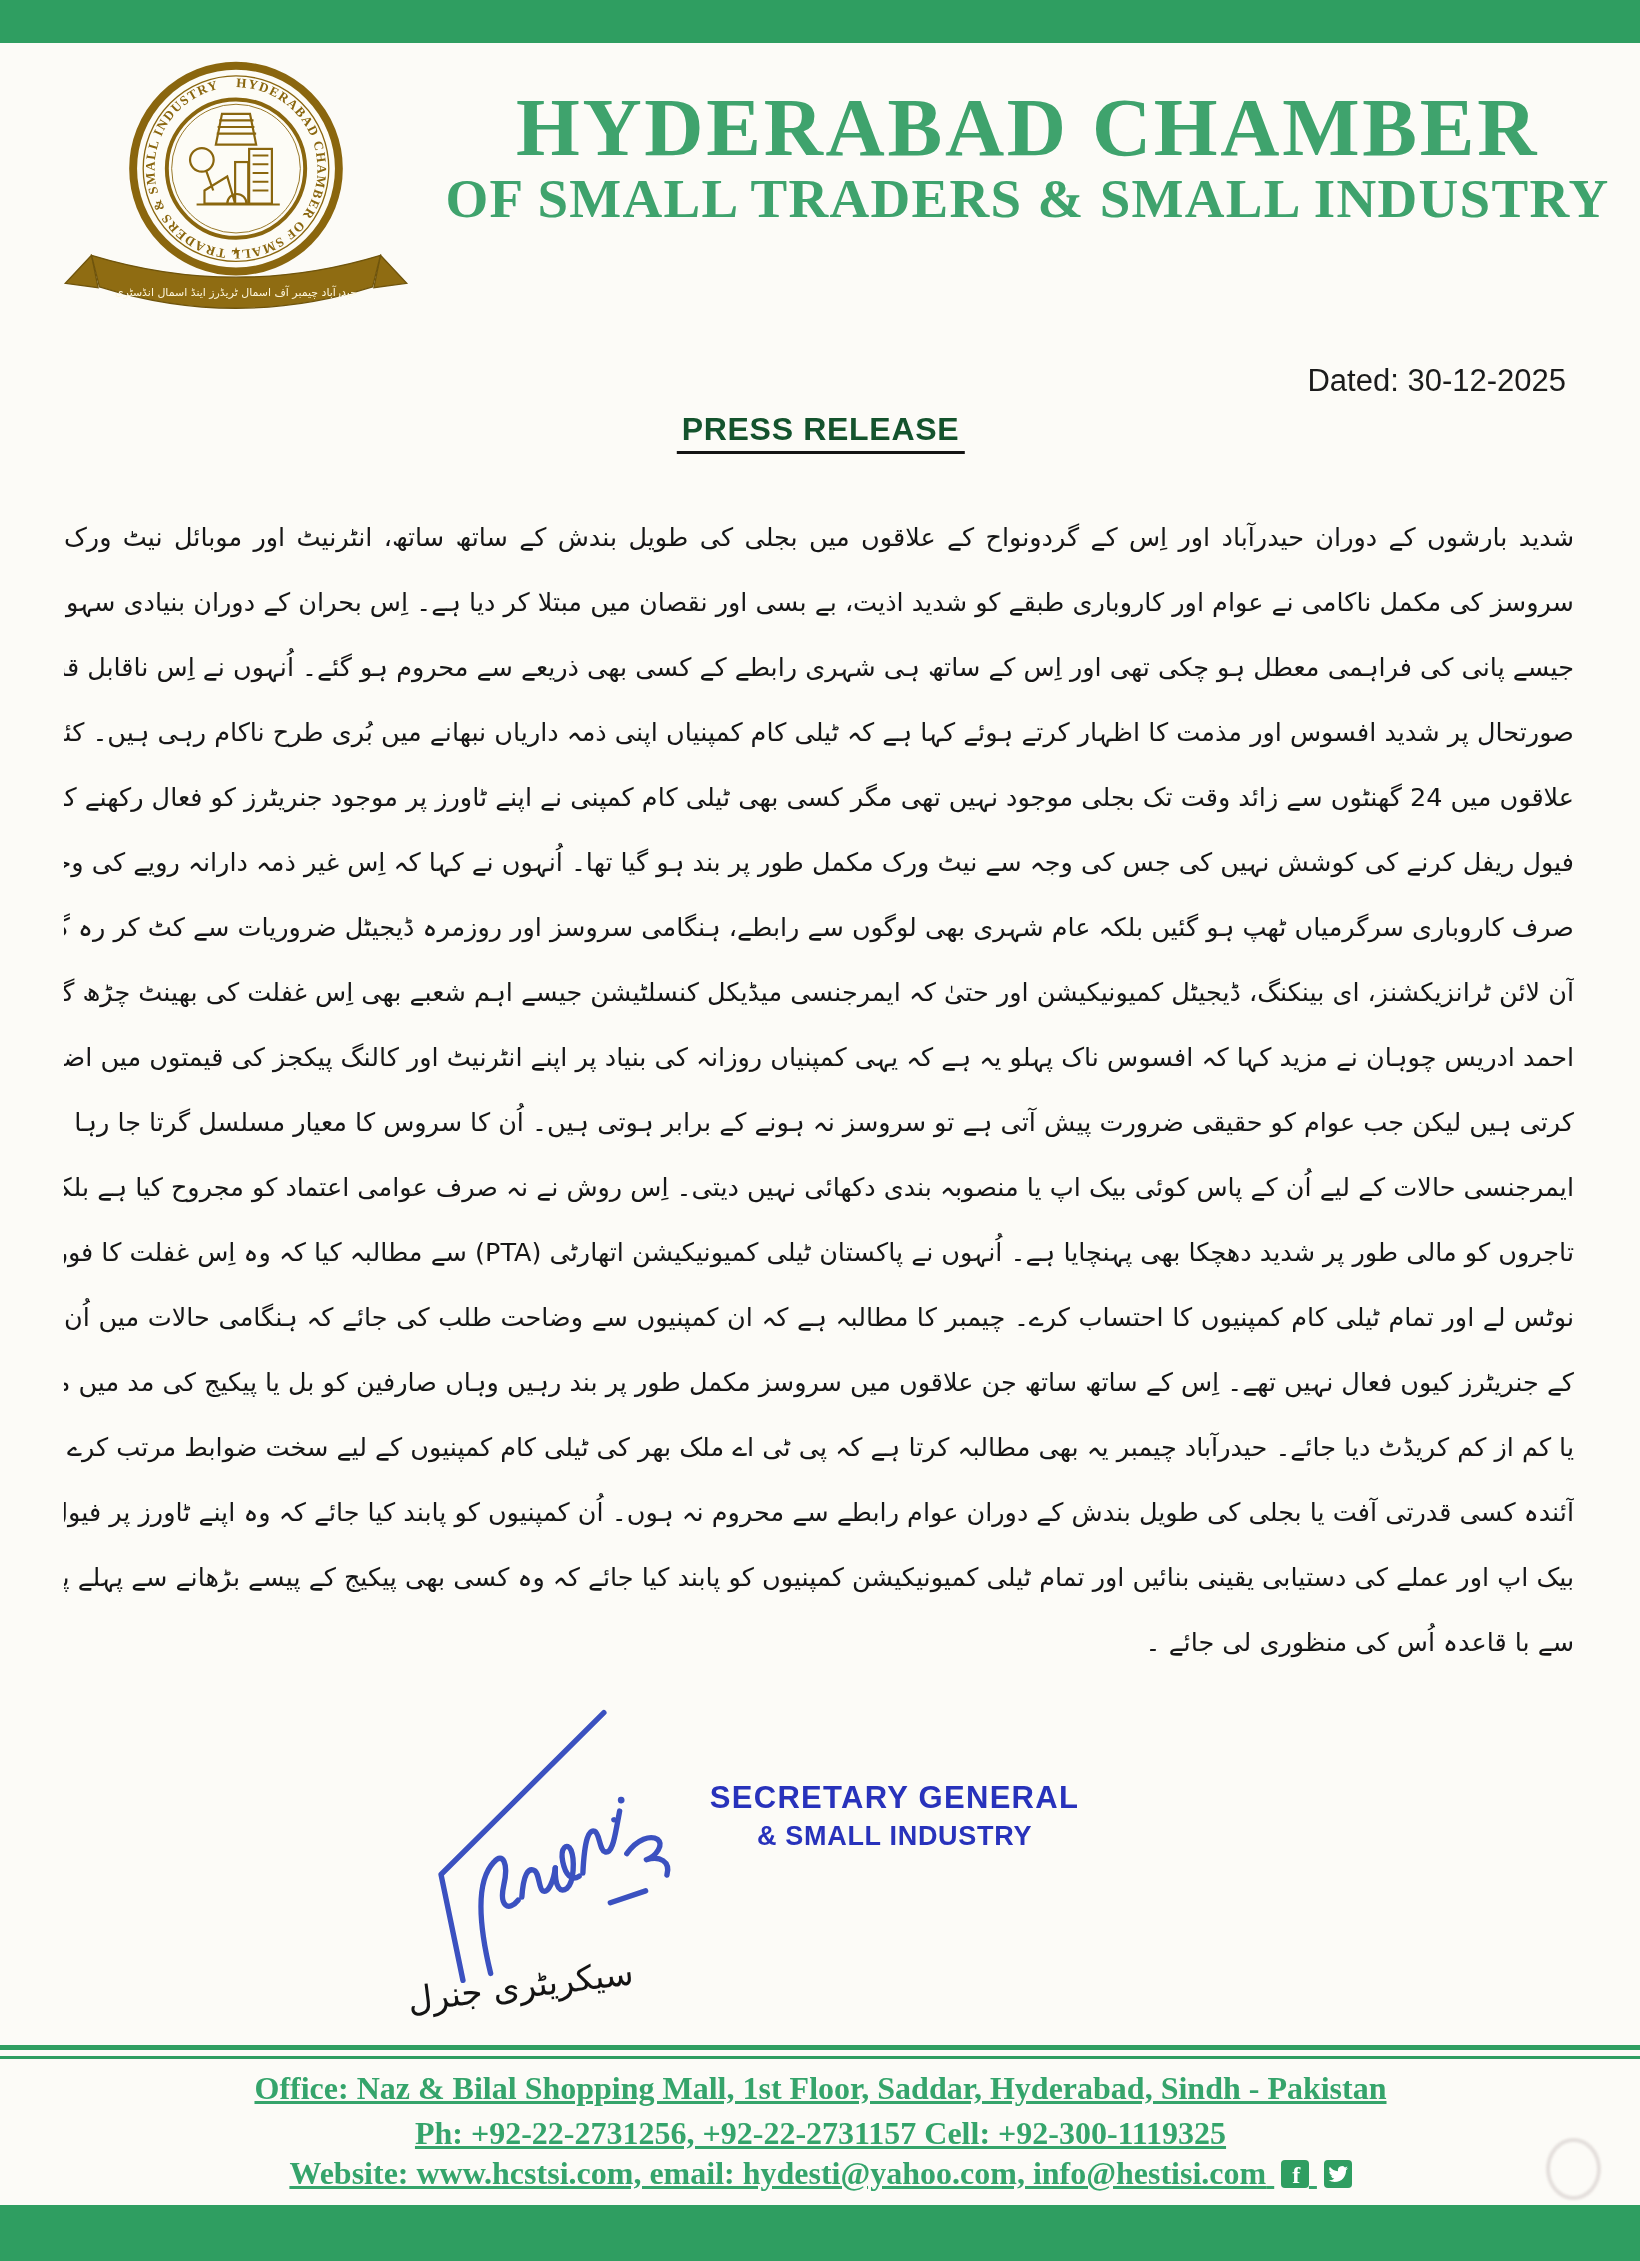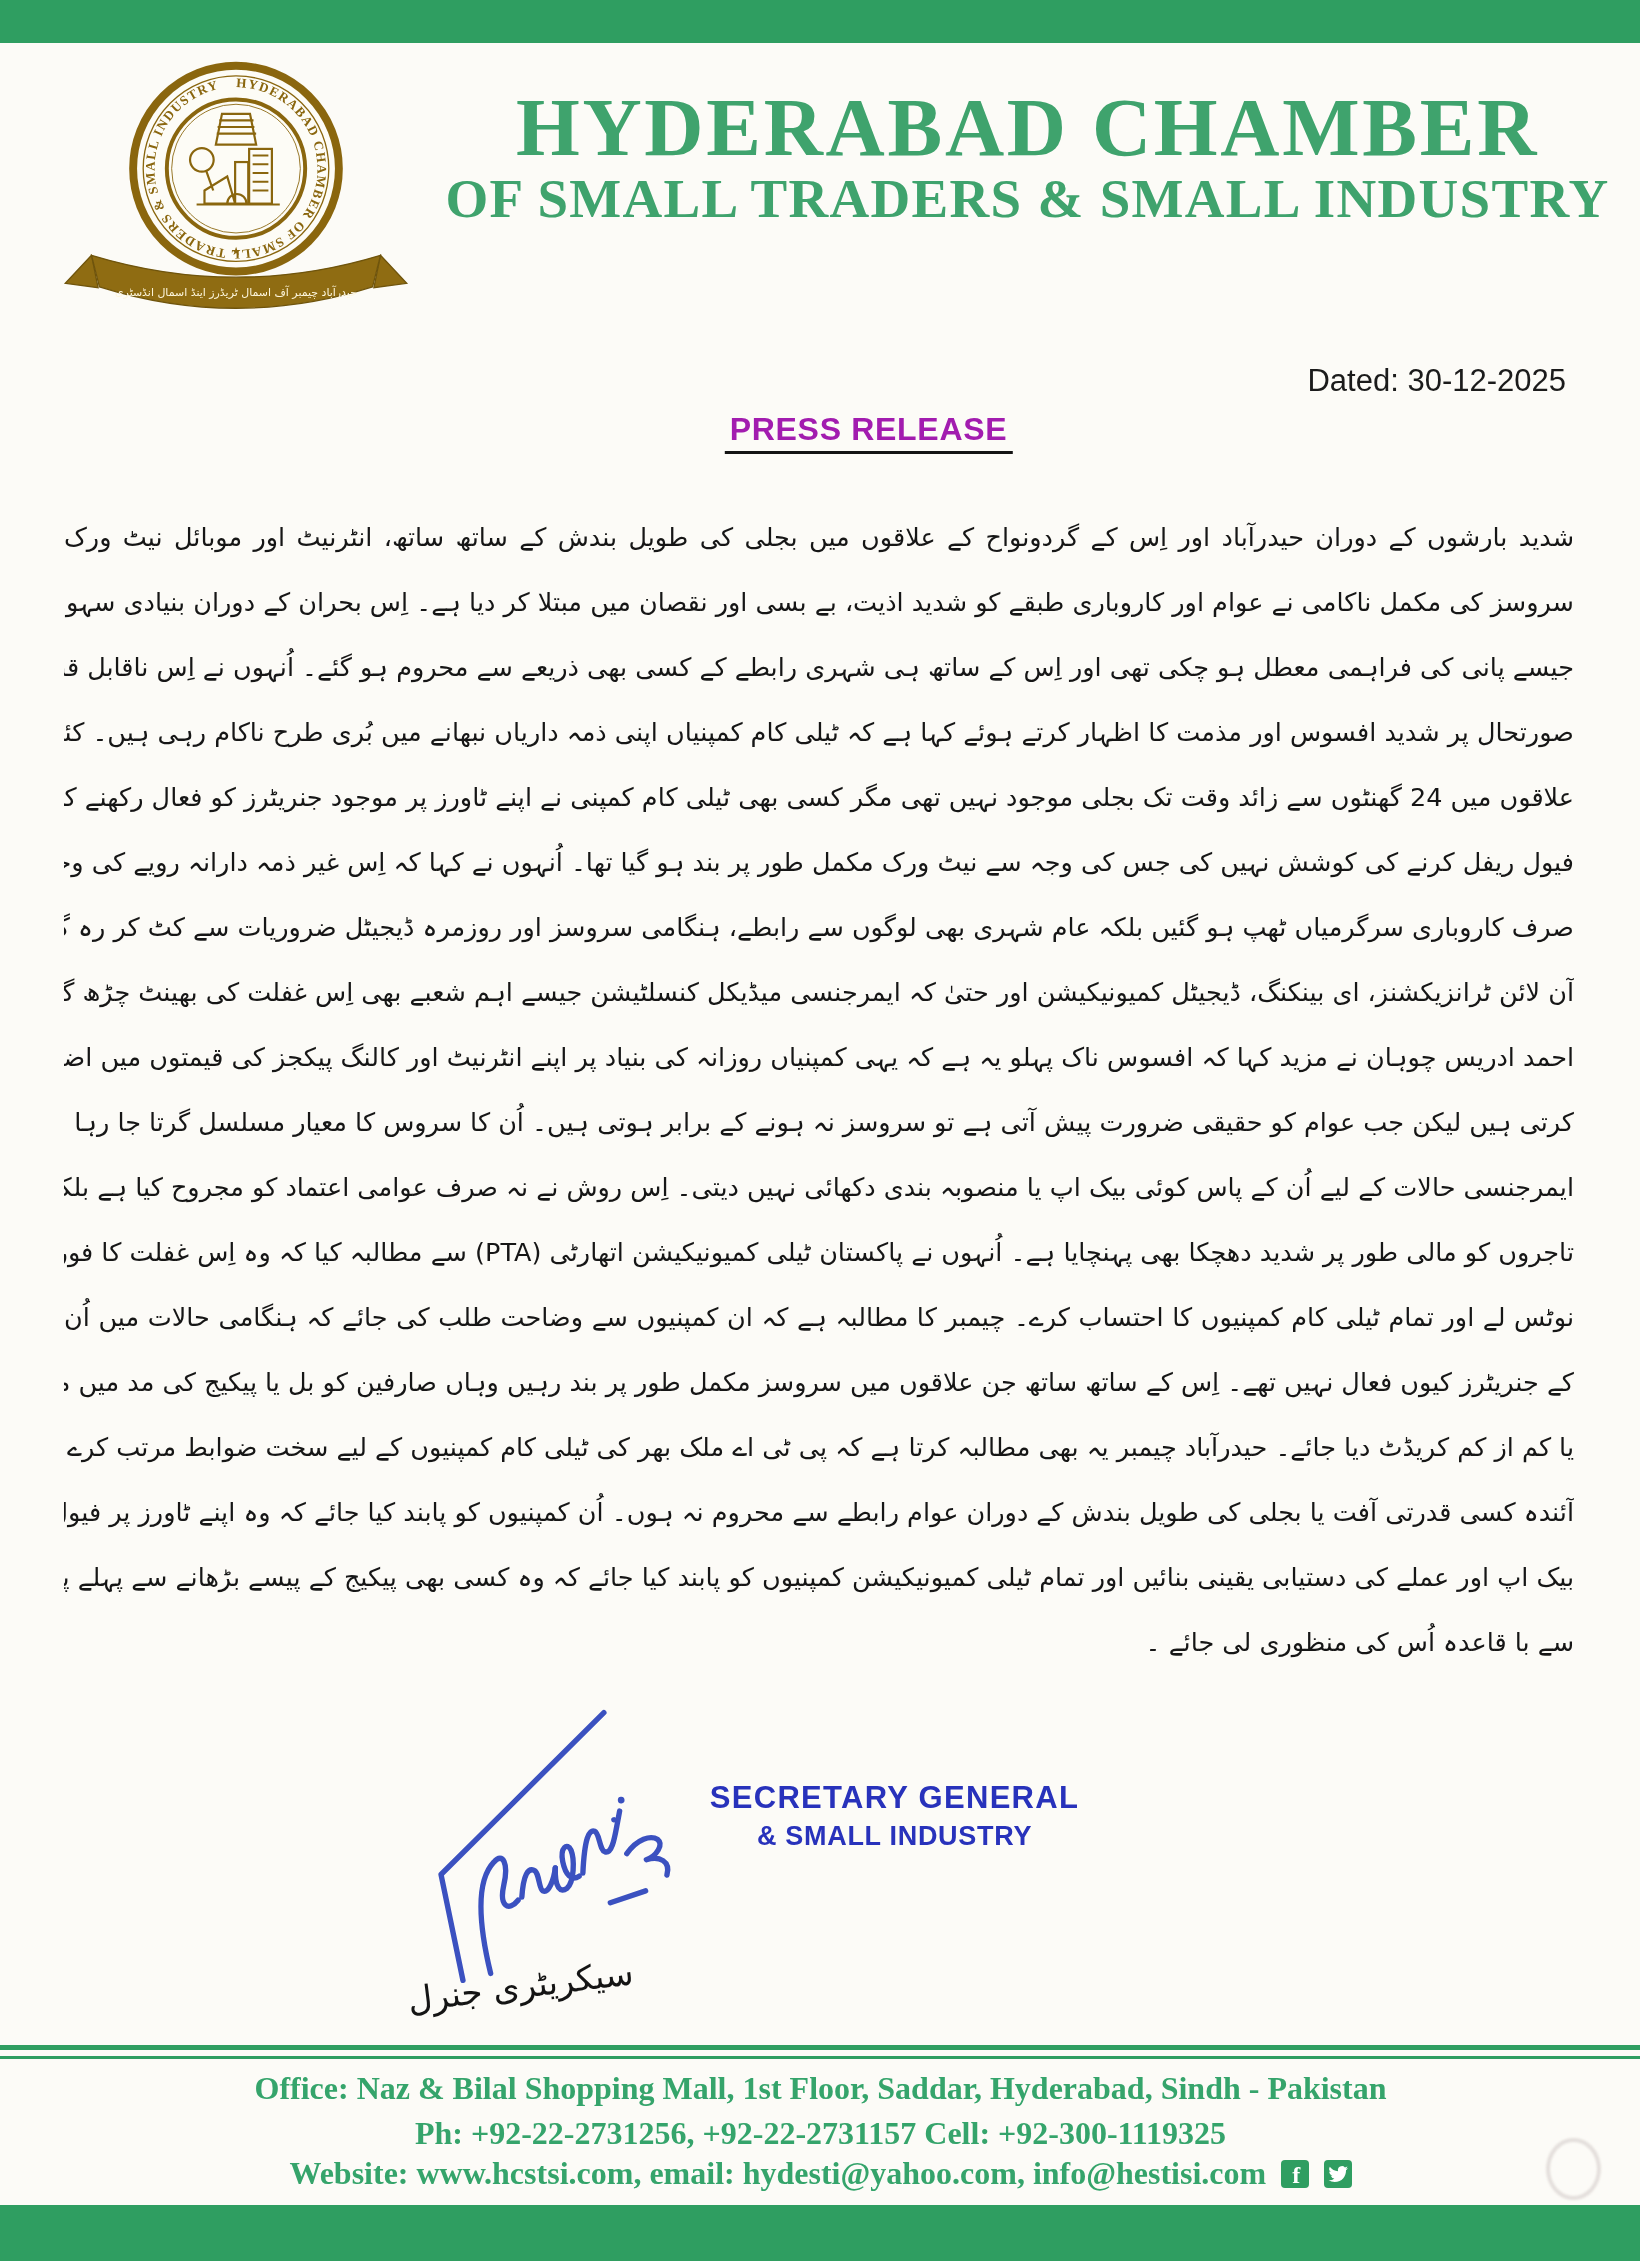--- a/index.html
+++ b/index.html
@@ -15,39 +15,39 @@
   .emblem{position:absolute;left:39px;top:59px;width:394px;height:263px;}
 
   .masthead{position:absolute;left:444px;right:30px;top:85px;text-align:center;color:#3fa36d;
             font-family:"Liberation Serif",serif;font-weight:bold;}
   .masthead .t1{font-size:82px;line-height:1.04;letter-spacing:2.7px;}
   .masthead .t2{font-size:55px;line-height:1.05;letter-spacing:1.3px;margin-top:0;}
 
   .dated{position:absolute;right:75px;top:363px;font-size:31px;color:#1b1b1b;}
 
   .press{position:absolute;top:411px;left:50%;transform:translateX(-50%);
-         font-size:32px;font-weight:bold;color:#a21caf;letter-spacing:0.7px;
-         border-bottom:3.4px solid #141414;padding:0 5.4px 2.7px 5.4px;margin-left:48px;}
+         font-size:32px;font-weight:bold;color:#14532d;letter-spacing:0.7px;
+         border-bottom:3.4px solid #141414;padding:0 5.4px 2.7px 5.4px;}
 
   .body-text{position:absolute;left:64px;right:67px;top:505px;direction:rtl;}
   .body-line{height:65px;line-height:65px;font-family:"DejaVu Sans",sans-serif;font-size:25.5px;
              color:#161616;text-align:justify;text-align-last:justify;overflow:hidden;white-space:nowrap;}
   .body-line:last-child{text-align:right;text-align-last:right;}
 
   .signature{position:absolute;left:336px;top:1711px;width:350px;height:269px;transform:rotate(-6deg);}
   .urdu-designation{position:absolute;left:366px;top:1966px;width:309px;direction:rtl;text-align:center;
              font-family:"DejaVu Sans",sans-serif;font-size:34px;color:#141414;transform:rotate(-7deg);}
 
   .stamp{position:absolute;left:659px;top:1780px;width:471px;text-align:center;color:#2832bb;font-weight:bold;}
   .stamp .s1{font-size:31px;letter-spacing:1.3px;}
   .stamp .s2{font-size:22px;margin-top:6.7px;letter-spacing:0.7px;}
   .stamp .s3{font-size:27px;margin-top:5.4px;letter-spacing:0.7px;}
 
   .footer-line{position:absolute;left:0;right:0;text-align:center;color:#35a46b;font-weight:bold;
-               font-family:"Liberation Serif",serif;font-size:32px;}
+               font-family:"Liberation Serif",serif;font-size:32px;text-decoration:underline;}
   .f1{top:2070px;} .f2{top:2115px;} .f3{top:2155px;}
   .social{display:inline-block;width:28px;height:28px;background:#2f9e61;border-radius:4px;
           vertical-align:-4px;margin-left:6.7px;position:relative;}
   .social svg{position:absolute;left:0;top:0;}
   .smudge{position:absolute;left:1546px;top:2138px;width:47px;height:54px;border-radius:50%;
           border:4px solid rgba(120,100,100,0.18);filter:blur(1.3px);}
 </style>
 </head>
 <body>
 

